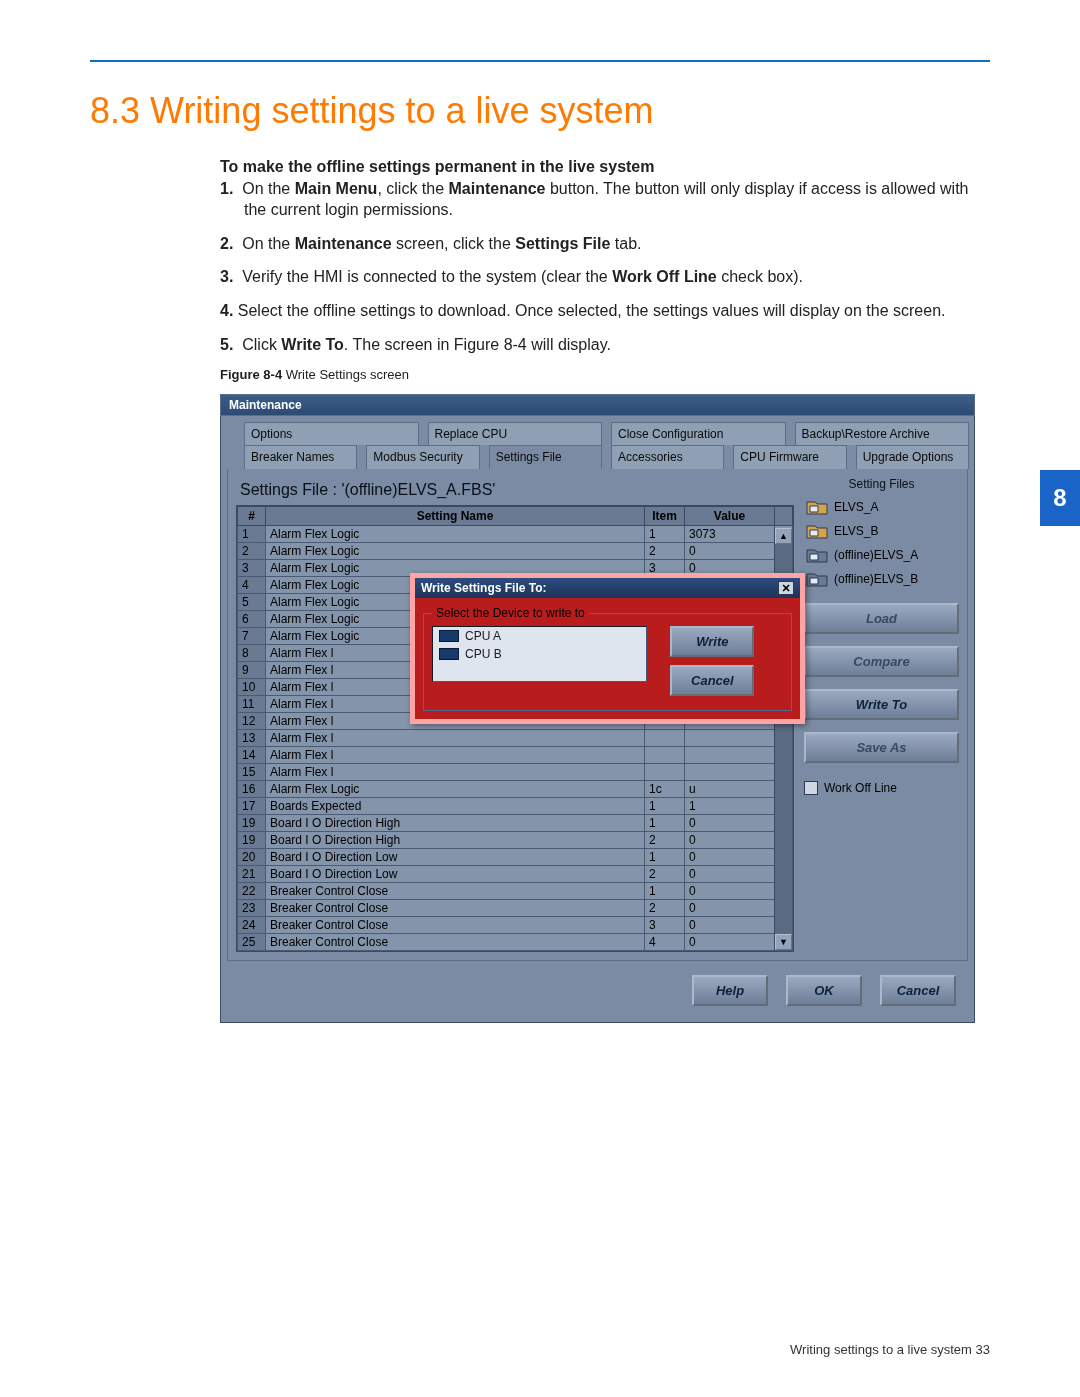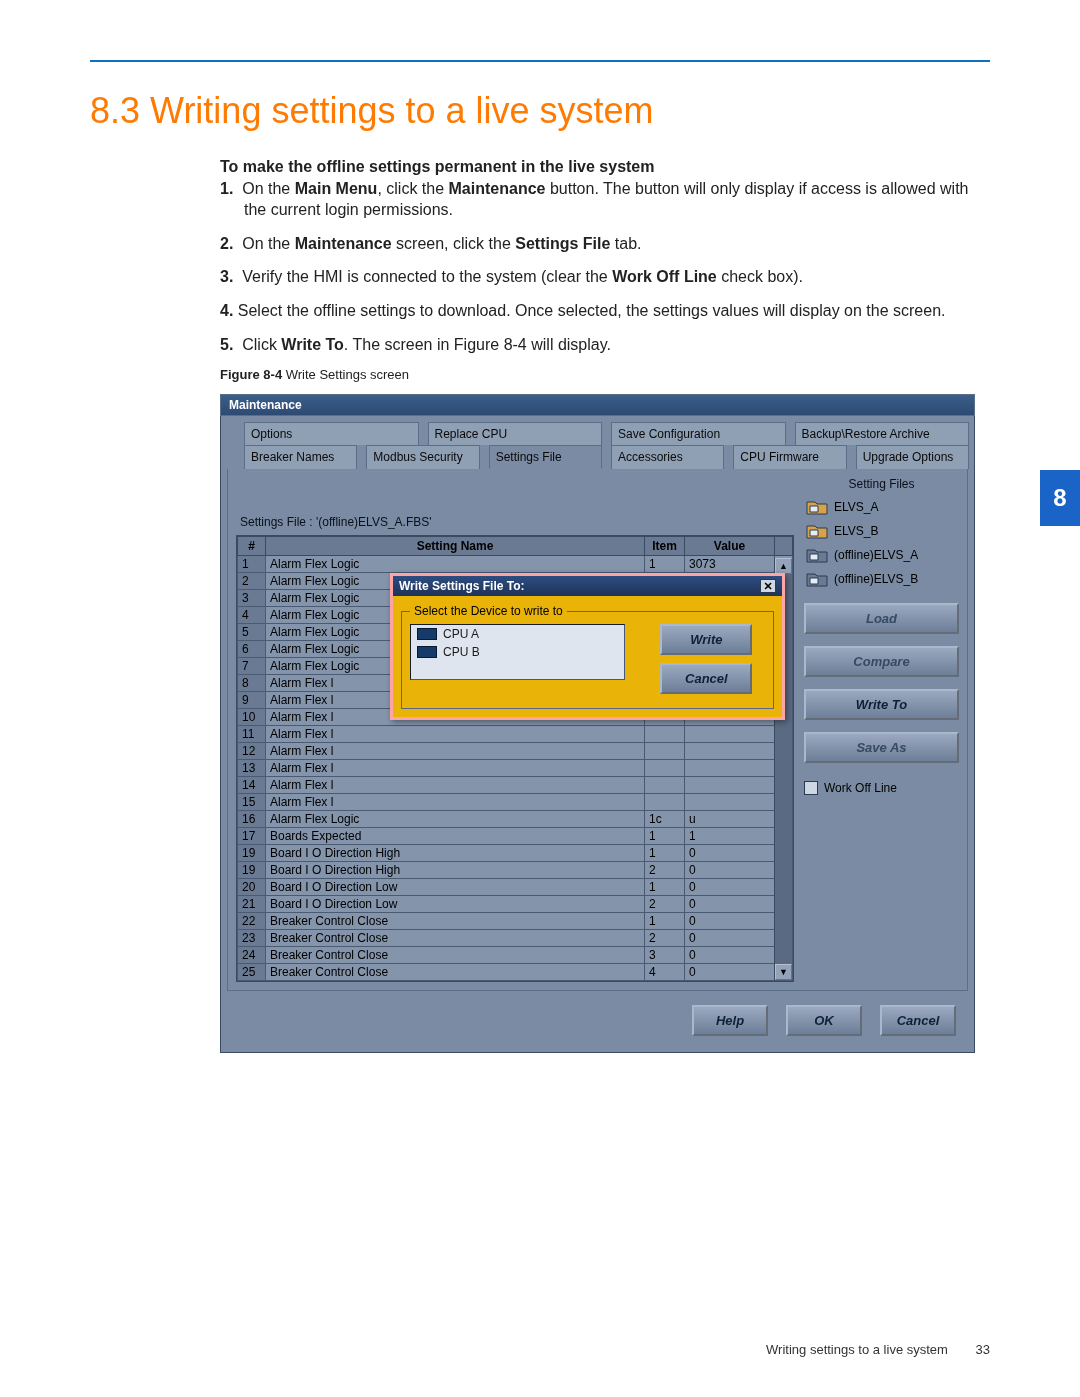--- a/index.html
+++ b/index.html
@@ -23,21 +23,21 @@
   .win-body { background:#7a8ba3; border:1px solid #3a4a60; border-top:none; padding:6px; position:relative; }
 
   .tabs { display:flex; gap:10px;padding-left:17px; }
   .tabs .tab { flex:1; background:#8f9fb4; border:1px solid #5a6e88; border-bottom:none; padding:4px 6px; font-size:12px; color:#0a0a0a; text-align:left; position:relative; margin-right:-1px; }
   .tabs.row2 { margin-bottom:0; }
   .tab.active { background:#7a8ba3; border-bottom:1px solid #7a8ba3; z-index:2; }
 
   .tab-panel { background:#7a8ba3; border:1px solid #5a6e88; border-top:none; padding:8px; display:flex; gap:10px; }
 
   .left-col { flex:1; }
-  .file-label { font-size:12px; color:#0a0f18; padding:4px 0 6px 4px;margin-top:34px; }
+  .file-label { font-size:16px; color:#0a0f18; padding:4px 0 6px 4px; }
   .grid { background:#1a2230; border:1px solid #3a4a60; }
   .grid table { border-collapse:collapse; width:100%; table-layout:fixed; }
   .grid th { background:#6a7a92; color:#000; font-weight:bold; border:1px solid #3a4a60; padding:2px 4px; font-size:12px; }
   .grid td { background:#8494ab; border:1px solid #4a5a72; padding:1px 4px; height:17px; font-size:12px; color:#000; white-space:nowrap; overflow:hidden; }
   .grid td.idx { background:#6a7a92; text-align:left; width:28px; }
   .grid .scroll { width:18px; }
   .col-num{width:28px}.col-name{width:auto}.col-item{width:40px}.col-val{width:90px}
 
   .right-col { width:155px; }
   .group-title { font-size:12px; color:#0a0f18; text-align:center; padding-bottom:4px; }
@@ -46,40 +46,40 @@
   .side-btn { width:100%; background:linear-gradient(#9aa9bf,#6d7e98); border:2px outset #aab8cc; color:#0e2138; font-style:italic; font-weight:bold; padding:6px 11px; margin-top:12px; text-align:center; font-size:13px; }
   .side-btn.dim { color:#374a62; }
 
   .wol { display:flex; align-items:center; gap:6px; margin-top:18px; font-size:12px; color:#000; }
   .wol .cb { width:14px; height:14px; background:#cfd7e2; border:1px solid #2a3a52; }
 
   .bottom-bar { display:flex; justify-content:flex-end; gap:18px; padding:14px 12px 10px 0; }
   .bottom-bar .btn { width:76px; background:linear-gradient(#9aa9bf,#6d7e98); border:2px outset #aab8cc; color:#0e2138; font-style:italic; font-weight:bold; padding:6px 0; text-align:center; font-size:13px; }
 
   
-  .dialog { position:absolute; left:169px; top:157px; width:395px; background:#eab308; border:3px solid #fca5a5; box-shadow:2px 2px 6px rgba(0,0,0,.4); }
+  .dialog { position:absolute; left:189px; top:157px; width:395px; background:#b91c1c; border:5px solid #fca5a5; box-shadow:2px 2px 6px rgba(0,0,0,.4); }
   .dialog .dlg-title { background:linear-gradient(#2d4c80,#1e3458); color:#fff; font-weight:bold; padding:3px 6px; display:flex; justify-content:space-between; align-items:center; font-size:12px; }
   .dialog .close { width:16px; height:14px; background:#cfd7e2; color:#000; font-size:11px; text-align:center; line-height:13px; border:1px solid #2a3a52; }
   .dlg-body { padding:8px; }
   .dlg-body fieldset { border:1px solid #55678a; padding:6px 6px 6px 8px; }
   .dlg-body legend { font-size:12px; color:#000; padding:0 4px; }
   .dev-list { background:#dfe5ee; border:1px inset #45577a; height:56px; width:215px; display:inline-block; vertical-align:top; }
   .dev-item { display:flex; align-items:center; gap:6px; padding:2px 6px; color:#1a1a1a; font-size:12px; }
   .dev-ico { width:20px; height:12px; background:#163a6a; border:1px solid #0a1a30; }
   .dlg-btns { display:inline-block; vertical-align:top; margin-left:20px; }
-  .dlg-btns .side-btn { width:92px; margin-top:0; margin-bottom:8px;margin-left:12px; }
+  .dlg-btns .side-btn { width:84px; margin-top:0; margin-bottom:8px; }
 
   
   .sb { position:absolute; right:1px; top:22px; bottom:1px; width:18px; background:#5a6a82; border-left:1px solid #3a4a60; }
   .sb .arr { height:16px; background:#94a3b9; border:1px outset #b4c0d2; display:flex; align-items:center; justify-content:center; font-size:9px; color:#000; }
   .sb .track { position:absolute; top:16px; bottom:16px; left:0; right:0; }
   .sb .arr.bot { position:absolute; bottom:0; left:0; right:0; }
 
   .footer { position:absolute; bottom:40px; right:90px; font-size:13px; color:#333; }
-  .footer .pn { margin-left:24px; }
+  .footer .pn { }
 </style>
 </head>
 <body>
 
 <div class="page">
   <div class="rule"></div>
   <h1 class="section">8.3 Writing settings to a live system</h1>
 
   <div class="instr">
     <p class="bold">To make the offline settings permanent in the live system</p>
@@ -103,21 +103,21 @@
   <p class="fig-cap">
     <b>Figure 8-4</b><span>  Write Settings screen</span>
   </p>
 
   <div class="shot">
     <div class="win-title">Maintenance</div>
     <div class="win-body">
       <div class="tabs" id="tabs-row1">
           <div class="tab">Options</div>
           <div class="tab">Replace CPU</div>
-          <div class="tab">Save Configuration</div>
+          <div class="tab">Close Configuration</div>
           <div class="tab">Backup\Restore Archive</div>
         </div>
       <div class="tabs row2" id="tabs-row2">
           <div class="tab">Breaker Names</div>
           <div class="tab">Modbus Security</div>
           <div class="tab active">Settings File</div>
           <div class="tab">Accessories</div>
           <div class="tab">CPU Firmware</div>
           <div class="tab">Upgrade Options</div>
         </div>

